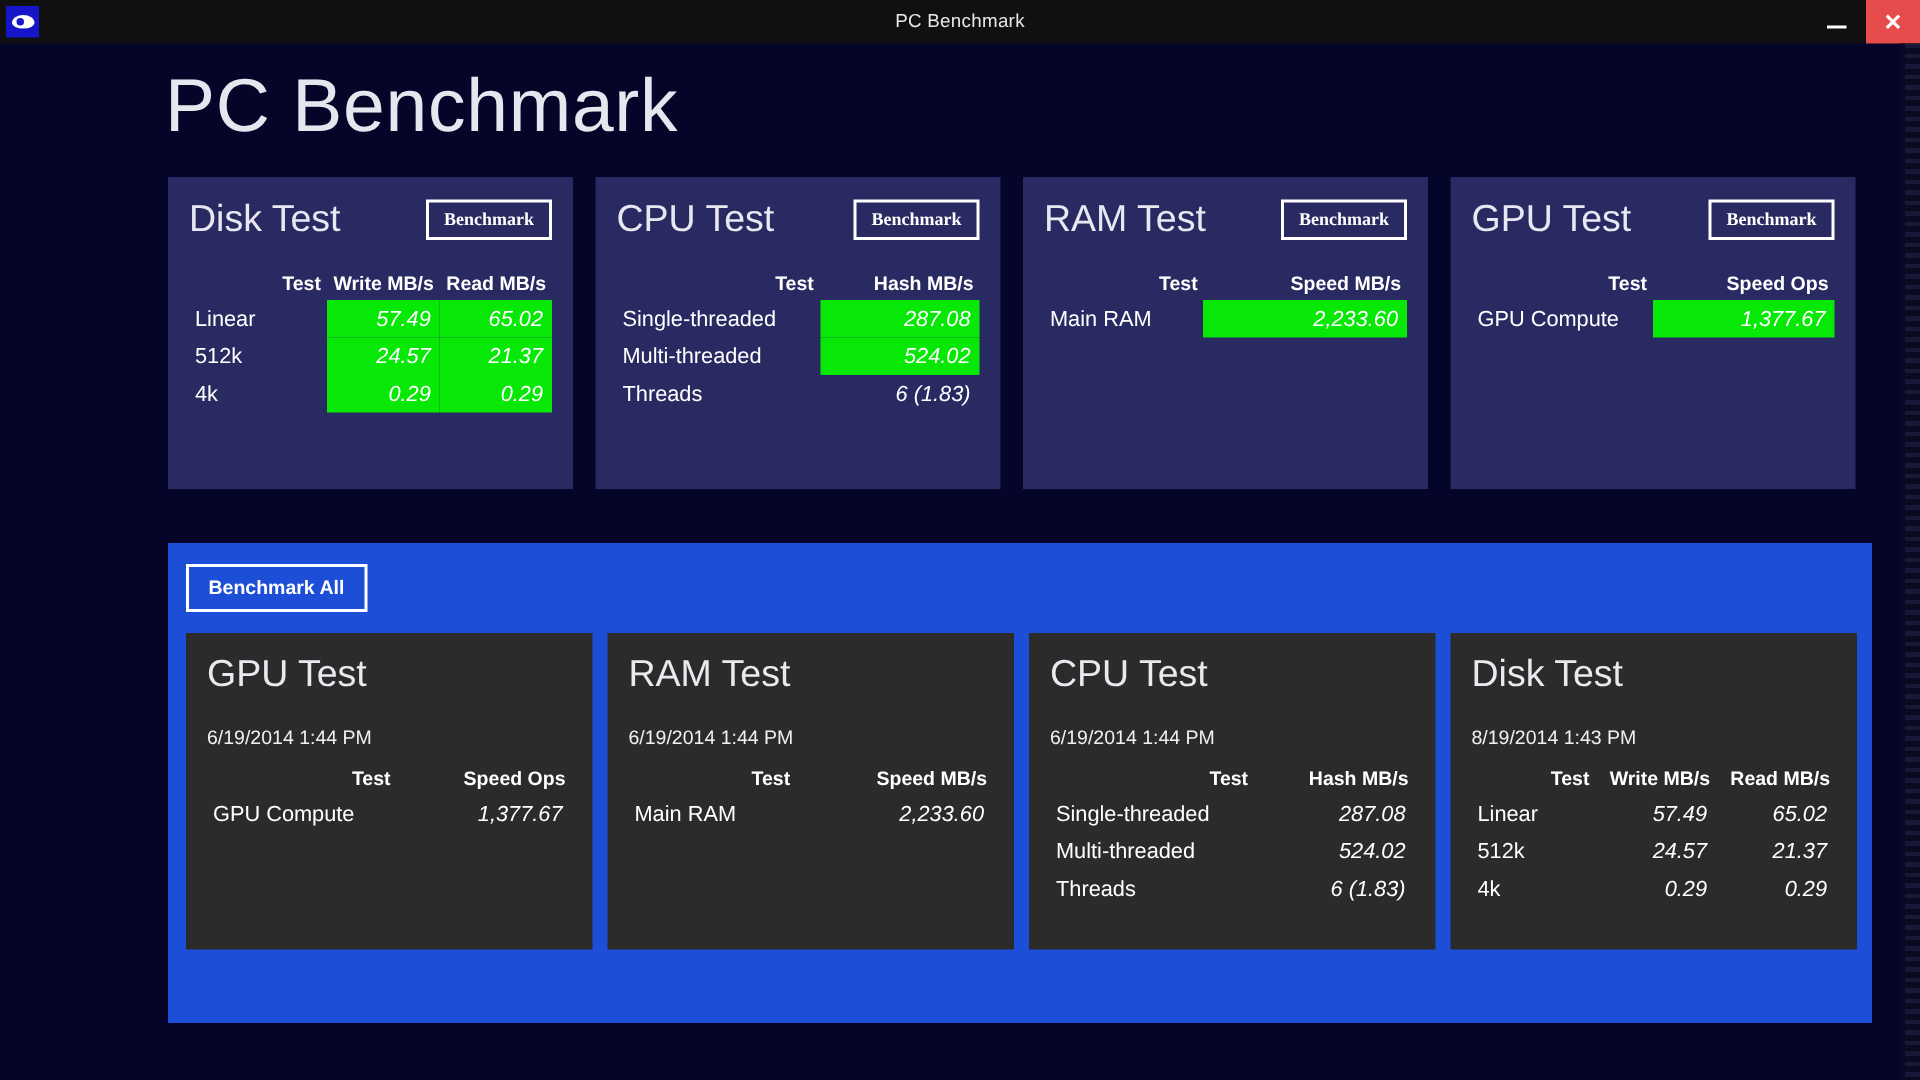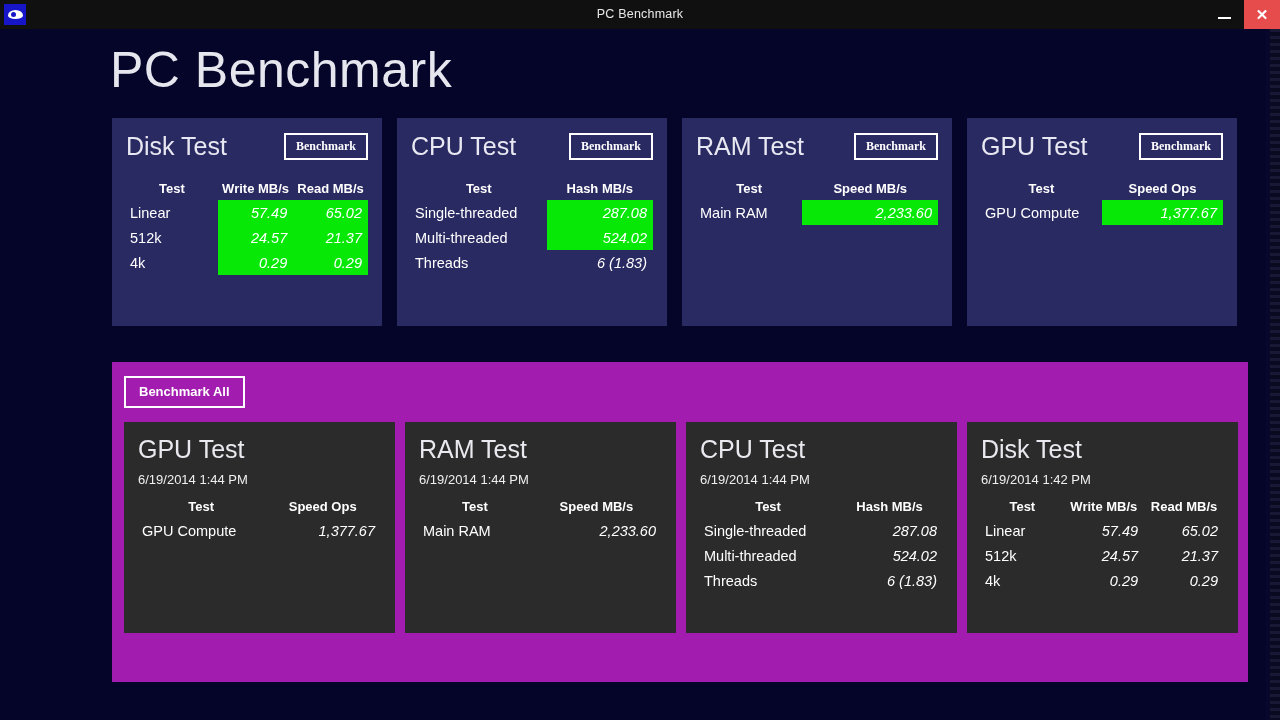--- a/index.html
+++ b/index.html
@@ -112,21 +112,21 @@
   .res-table {
     width: 100%;
     border-collapse: collapse;
     margin-top: 8px;
   }
   .res-table th {
     color: #ffffff;
     font-size: 13px;
     font-weight: bold;
     padding: 2px 4px 4px 4px;
-    text-align: center;
+    text-align: right;
     white-space: nowrap;
   }
   .res-table th.lbl-col { width: 38%; }
   .res-table td {
     color: #ffffff;
     font-size: 14.5px;
     font-weight: 400;
     padding: 2px 4px;
     white-space: nowrap;
   }
@@ -151,21 +151,21 @@
   .card-cpu .res-table td.lbl { width: 56%; }
   .card-ram .res-table th.lbl-col,
   .card-ram .res-table td.lbl { width: 44%; }
   .card-gpu .res-table th.lbl-col,
   .card-gpu .res-table td.lbl { width: 50%; }
 
   
   .history-panel {
     position: absolute; left: 112px; top: 362px;
     width: 1136px; height: 320px;
-    background: #a21caf;
+    background: #1d4ed8;
     box-sizing: border-box;
     padding: 14px 0 0 0;
   }
   .bench-all-btn {
     margin-left: 12px;
     border: 2px solid #ffffff;
     background: transparent;
     color: #ffffff;
     font-size: 13px;
     font-weight: bold;
@@ -188,21 +188,21 @@
   }
   .hcard-title {
     color: #e9e9ef;
     font-size: 25px;
     font-weight: 300;
     line-height: 30px;
   }
   .hcard-date {
     color: #f0f0f0;
     font-size: 13px;
-    margin-top: 8px;
+    margin-top: 20px;
   }
   .hcard .res-table { margin-top: 10px; }
   .hcard .res-table td.val { color: #ffffff; }
 
   .hcard-gpu .res-table th.lbl-col,
   .hcard-gpu .res-table td.lbl { width: 52%; }
   .hcard-ram .res-table th.lbl-col,
   .hcard-ram .res-table td.lbl { width: 46%; }
   .hcard-cpu .res-table th.lbl-col,
   .hcard-cpu .res-table td.lbl { width: 56%; }
@@ -406,21 +406,21 @@
               </tr>
               <tr>
                 <td class="lbl">Threads</td>
                 <td class="val">6 (1.83)</td>
               </tr>
             </tbody>
           </table>
         </div>
         <div class="hcard hcard-disk">
           <div class="hcard-title">Disk Test</div>
-          <div class="hcard-date">6/19/2014 1:42 PM</div>
+          <div class="hcard-date">8/19/2014 1:43 PM</div>
           <table class="res-table">
             <thead>
               <tr>
                 <th class="lbl-col">Test</th>
                 <th>Write MB/s</th>
                 <th>Read MB/s</th>
               </tr>
             </thead>
             <tbody>
               <tr>

